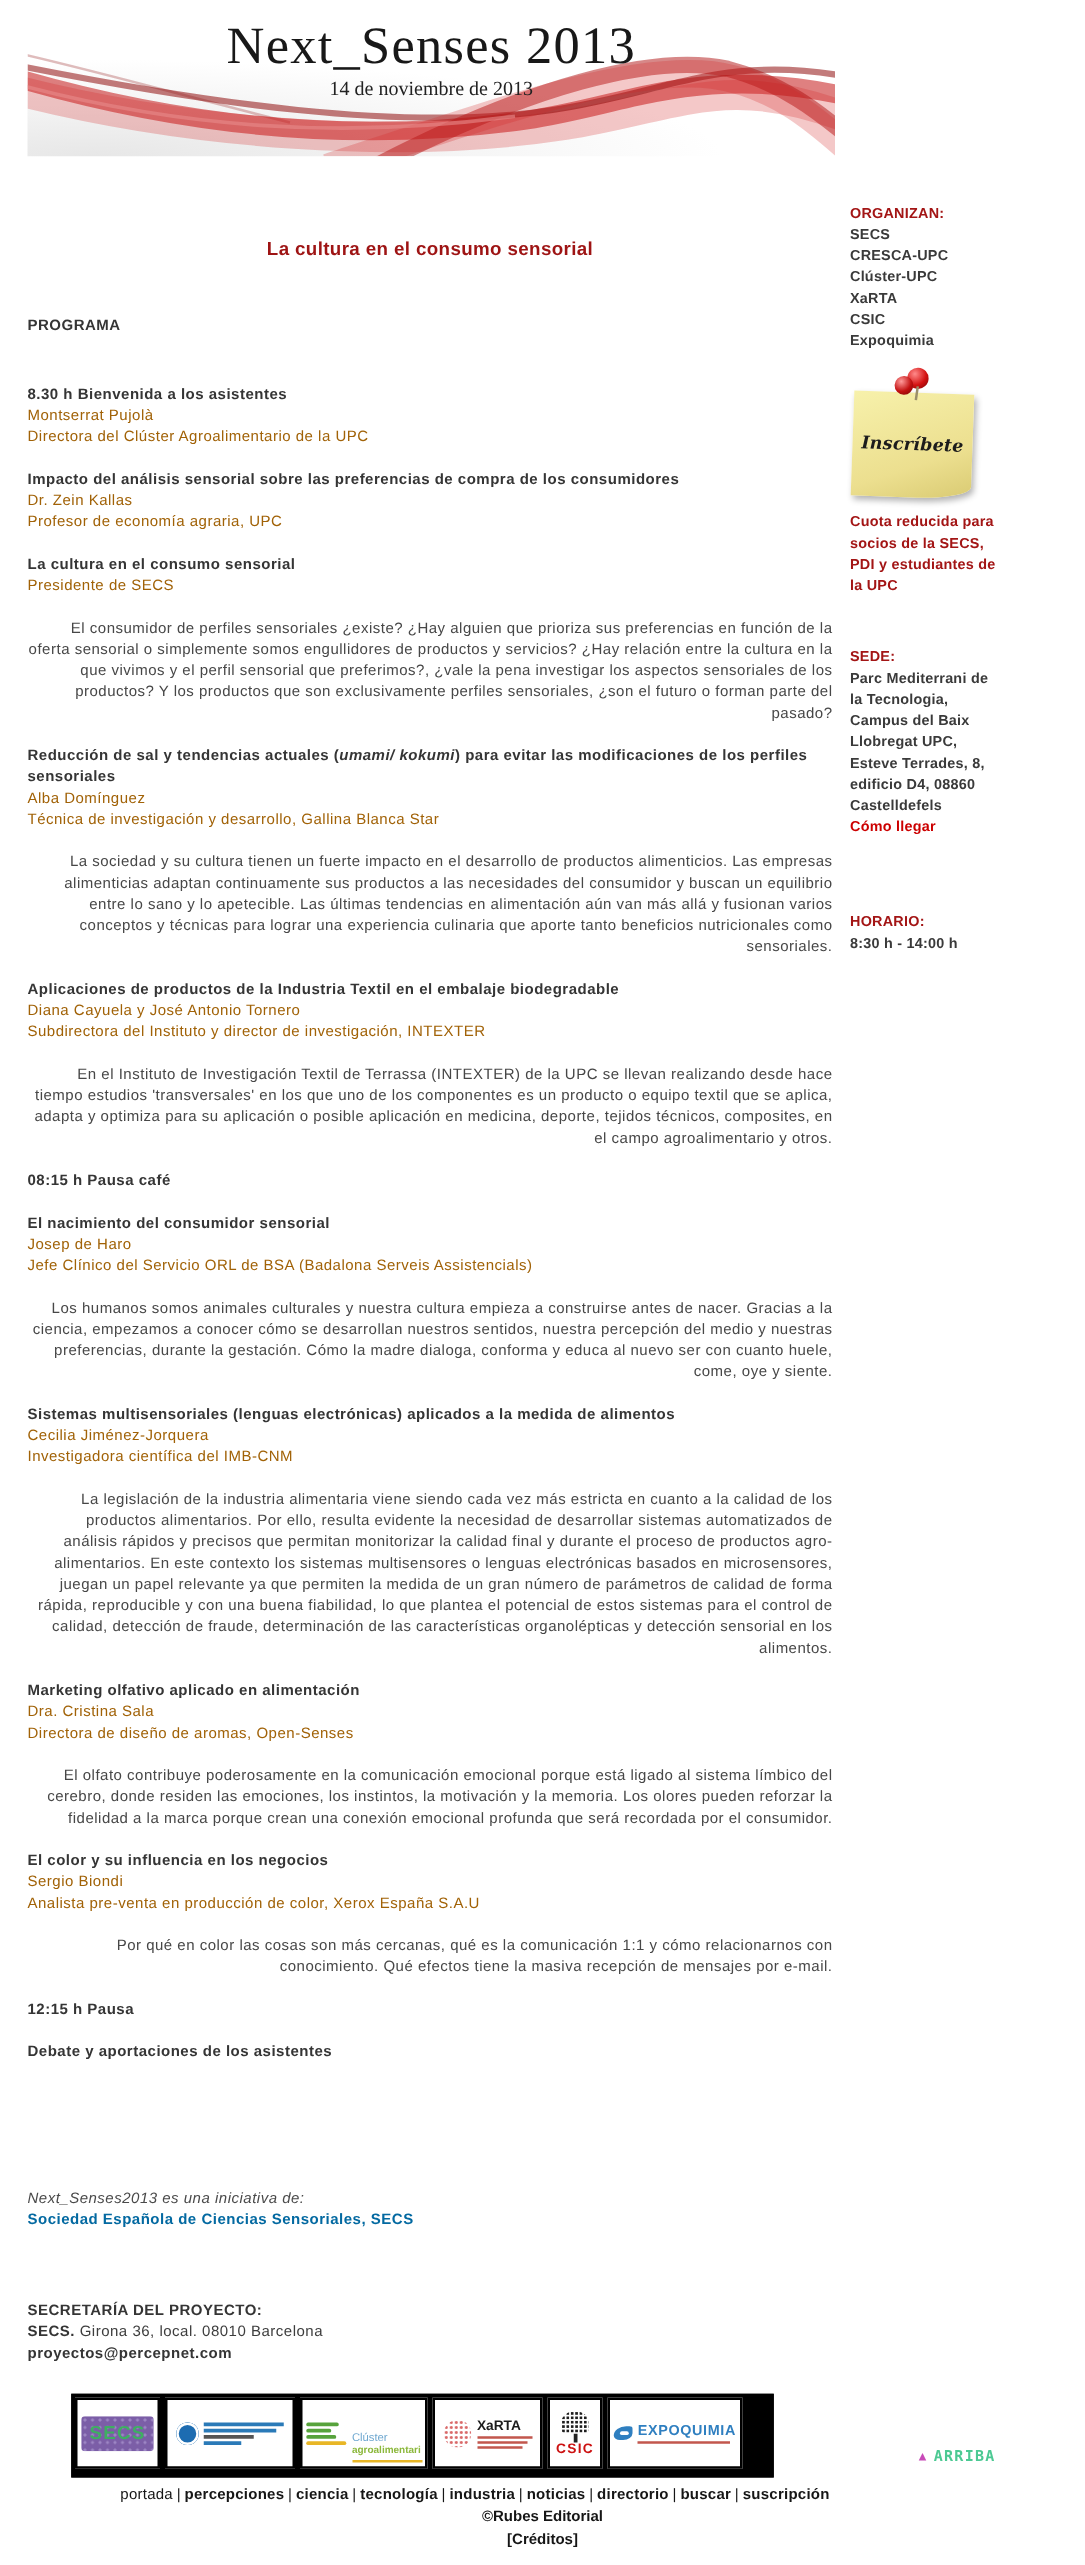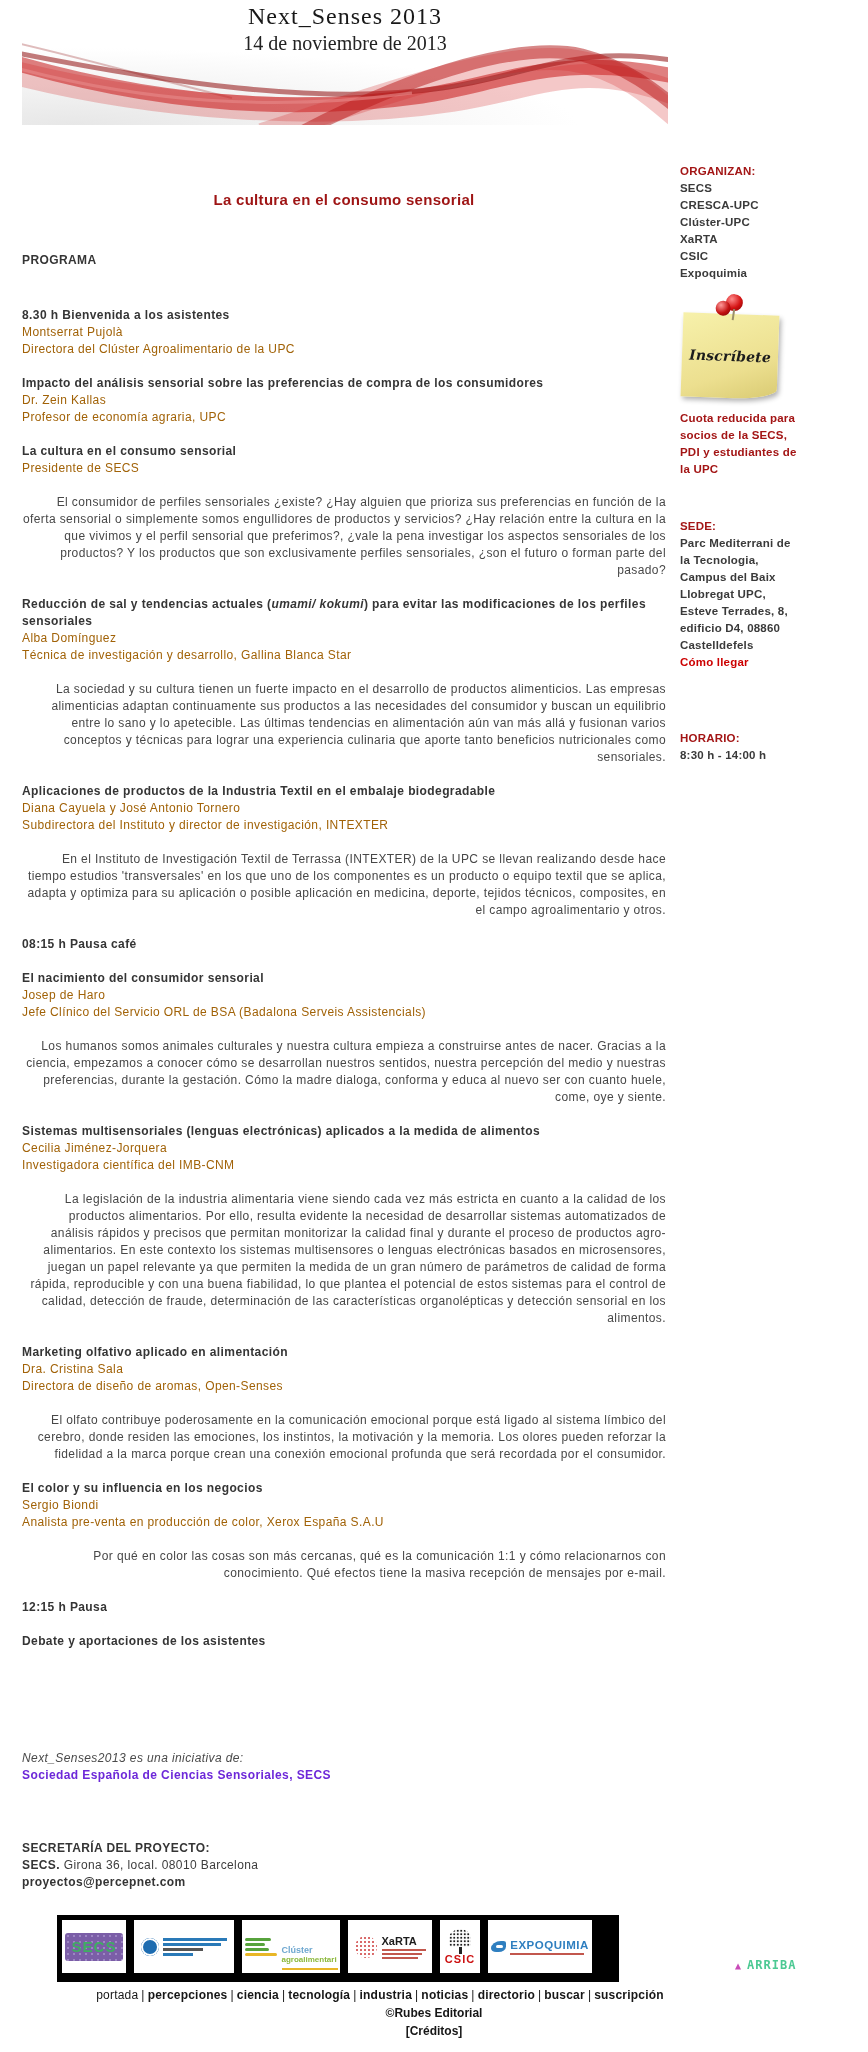--- a/index.html
+++ b/index.html
@@ -4,38 +4,38 @@
 <style>
   html,body{margin:0;padding:0;background:#ffffff;}
   .page{position:relative;width:868px;height:2052px;margin:0 auto;background:#fff;
         font-family:"Liberation Sans",sans-serif;color:#3d3d3d;overflow:hidden;}
 
   
   .banner{position:absolute;left:22px;top:0;width:646px;height:125px;overflow:hidden;
           background:radial-gradient(120% 95% at 8% 100%, #e7e7e7 0%, #f6f6f6 40%, #ffffff 65%);}
   .banner svg{position:absolute;left:0;top:0;}
   .banner-text{position:relative;text-align:center;}
-  .banner-title{font-family:"Liberation Serif",serif;font-size:24px;color:#181818;margin-top:3px;letter-spacing:1px;}
-  .banner-date{font-family:"Liberation Serif",serif;font-size:20px;color:#222;margin-top:2px;}
+  .banner-title{font-family:"Liberation Serif",serif;font-size:42px;color:#181818;margin-top:13px;letter-spacing:1px;}
+  .banner-date{font-family:"Liberation Serif",serif;font-size:16px;color:#222;margin-top:2px;}
 
   
   .main{position:absolute;left:22px;top:125px;width:644px;font-size:12px;line-height:17px;letter-spacing:.4px;}
   .page-title{margin:66px 0 0 0;text-align:center;font-size:15px;font-weight:bold;color:#9e1414;letter-spacing:.3px;}
   .program-label{margin-top:44px;font-weight:bold;color:#353535;}
   #sessions{margin-top:38px;}
   .session{margin:0 0 17px 0;}
   .s-title{font-weight:bold;color:#353535;}
   .s-title em{font-style:italic;}
   .s-speaker,.s-role{color:#a16207;}
   .s-abstract{margin-top:17px;color:#474747;text-align:right;}
   .s-abstract p{margin:0;}
 
   .initiative{position:absolute;left:22px;top:1750px;width:644px;font-size:12px;line-height:17px;letter-spacing:.4px;}
   .init-note{font-style:italic;color:#4a4a4a;}
-  .init-org{font-weight:bold;color:#6d28d9;}
+  .init-org{font-weight:bold;color:#0369a1;}
   .secretariat{position:absolute;left:22px;top:1840px;width:644px;font-size:12px;line-height:17px;letter-spacing:.4px;}
   .sec-title{font-weight:bold;color:#353535;}
   .sec-org{font-weight:bold;color:#353535;}
   .sec-mail{font-weight:bold;color:#353535;text-decoration:none;display:inline-block;}
 
   
   .sidebar{position:absolute;left:680px;top:163px;width:118px;font-size:11.5px;line-height:17px;letter-spacing:.2px;}
   .sb-label{font-weight:bold;color:#a31515;}
   .sb-item,.sb-bold{font-weight:bold;color:#3a3a3a;}
   .sb-red{font-weight:bold;color:#a31515;margin-top:12px;}
@@ -70,21 +70,21 @@
   .cresca{display:flex;align-items:center;gap:4px;}
   .cresca-dot{width:18px;height:18px;border-radius:50%;background:#1d6cb1;flex:0 0 auto;
               box-shadow:inset 0 0 0 2px #fff,inset 0 0 0 4px #1d6cb1;}
   .cresca-lines div{height:3px;background:#2a7ab8;margin:2px 0;}
   .cl1{width:64px;} .cl2{width:58px;} .cl3{width:40px;background:#555 !important;} .cl4{width:30px;}
 
   .cluster{display:flex;align-items:center;gap:5px;}
   .cluster-fork div{height:3px;border-radius:2px;margin:2px 0;background:#57a33c;}
   .fk1{width:26px;} .fk2{width:20px;} .fk3{width:24px;} .fk4{width:32px;background:#e8b626 !important;}
   .cluster-txt{line-height:10px;}
-  .cluster-txt .t1{color:#6fa8d0;font-weight:bold;font-size:9px;margin-top:21px;}
+  .cluster-txt .t1{color:#6fa8d0;font-weight:normal;font-size:9px;margin-top:21px;}
   .cluster-txt .t2{color:#8cb83c;font-weight:bold;font-size:8px;}
   .cluster-txt .t3{height:2px;width:56px;background:#e8b626;margin-top:3px;}
 
   .xarta{display:flex;align-items:center;gap:5px;}
   .xarta-ring{width:22px;height:22px;border-radius:50%;flex:0 0 auto;
               background:radial-gradient(#d96a6a 1px,#fff 1.3px);background-size:4px 4px;}
   .xarta-txt .x1{font-weight:bold;font-size:11px;color:#1c1c1c;line-height:12px;}
   .xarta-txt div.bar{height:2px;background:#c2574d;margin-top:2px;}
   .xb1{width:44px;} .xb2{width:40px;} .xb3{width:36px;}
 

